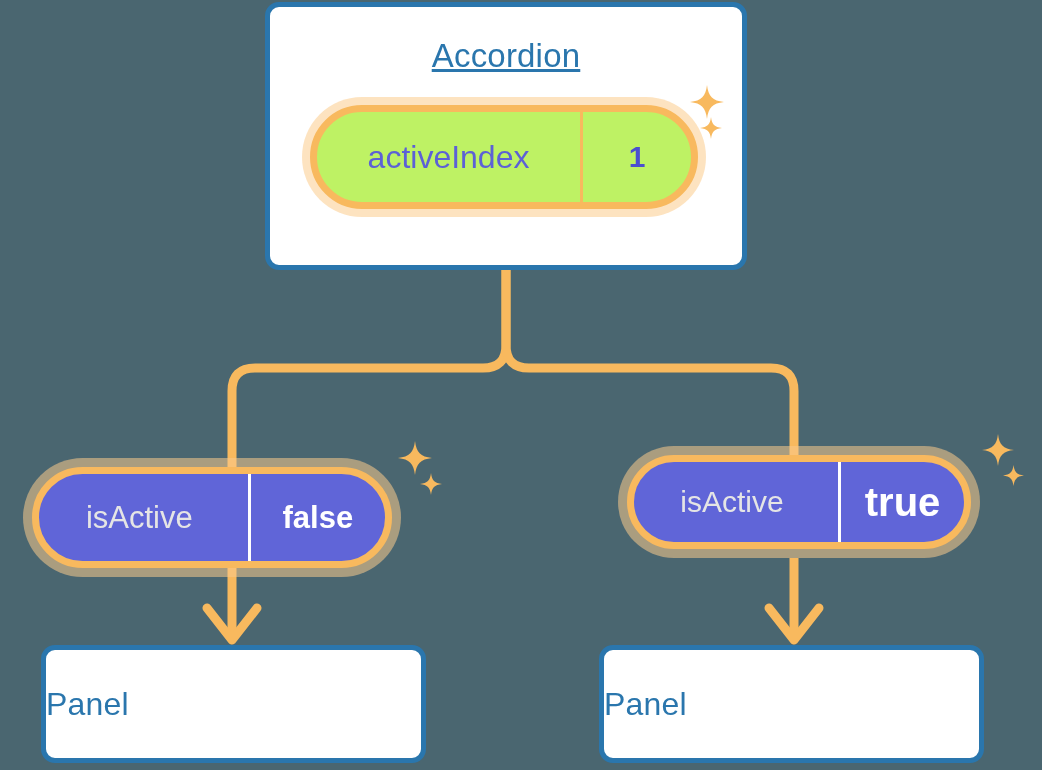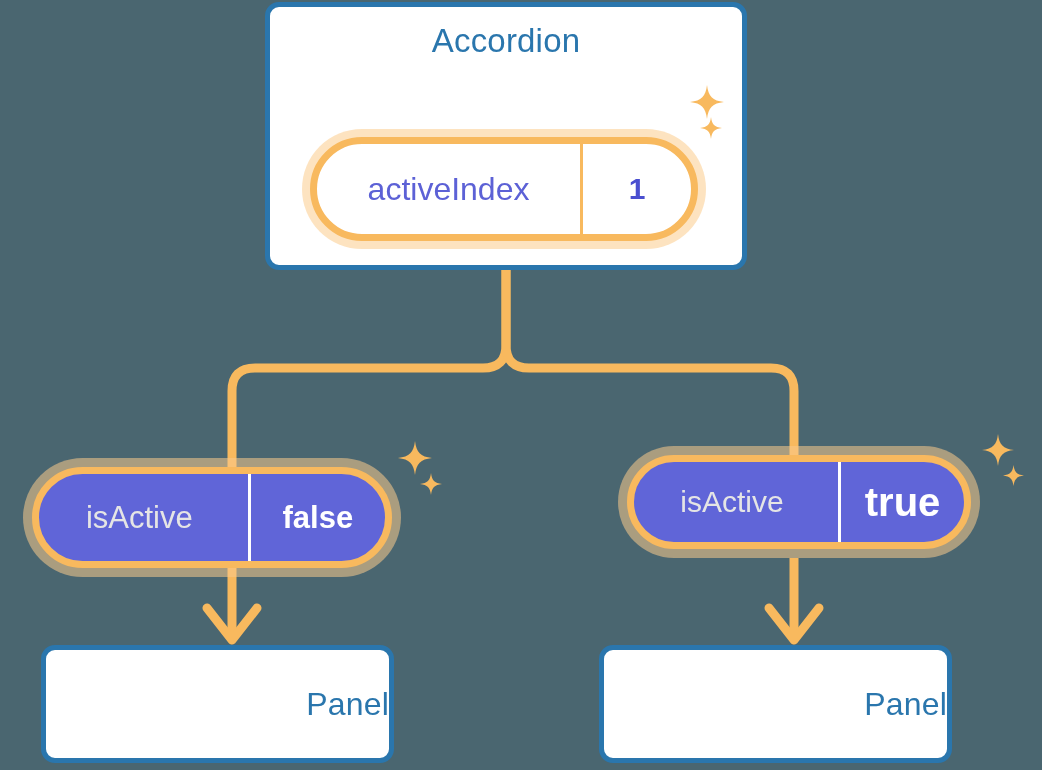--- a/index.html
+++ b/index.html
@@ -48,29 +48,30 @@
     letter-spacing: 0.2px;
   }
 
   #accordion-card {
     left: 265px;
     top: 2px;
     width: 482px;
     height: 268px;
   }
   #accordion-card .card-title {
-    margin-top: 15px;
+    margin-top: 30px;
+    text-decoration: underline;
   }
 
   .panel-card {
-    width: 353px;
+    width: 385px;
     height: 118px;
     display: flex;
     align-items: center;
-    justify-content: flex-end;
+    justify-content: flex-start;
   }
   #panel-card-left  { left: 41px;  top: 645px; }
   #panel-card-right { left: 599px; top: 645px; }
   .panel-card .card-title { font-size: 32px; margin: 0; }
 
   
   .pill-wrap {
     position: absolute;
     z-index: 4;
   }
@@ -89,22 +90,21 @@
     display: flex;
     align-items: center;
     justify-content: center;
     box-sizing: border-box;
   }
   .pill .pill-key { font-weight: 400; }
   .pill .pill-val { font-weight: 700; }
 
   
   .pill.light {
-    background: #ffffff;
-    margin-top: 32px;
+    background: #bef264;
   }
   .pill.light .pill-key { color: #5c61d6; }
   .pill.light .pill-val { color: #4a4fd0; }
   .pill.light .pill-val { border-left: 3px solid #f8b95e; }
 
   
   .pill.solid {
     background: #6065d8;
     border-color: #f8b95e;
     box-shadow: 0 0 0 9px rgba(250, 203, 140, 0.55);

